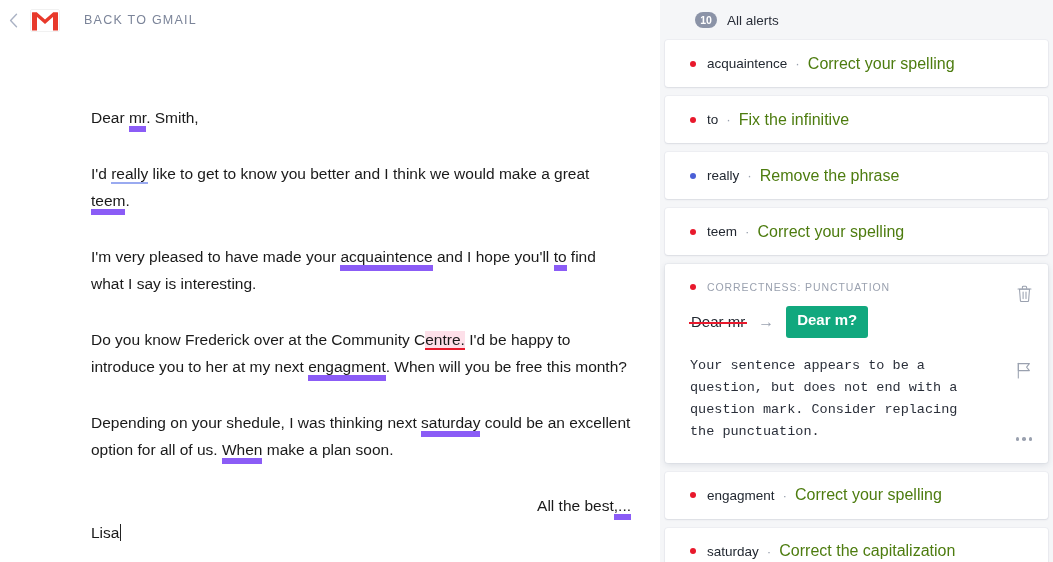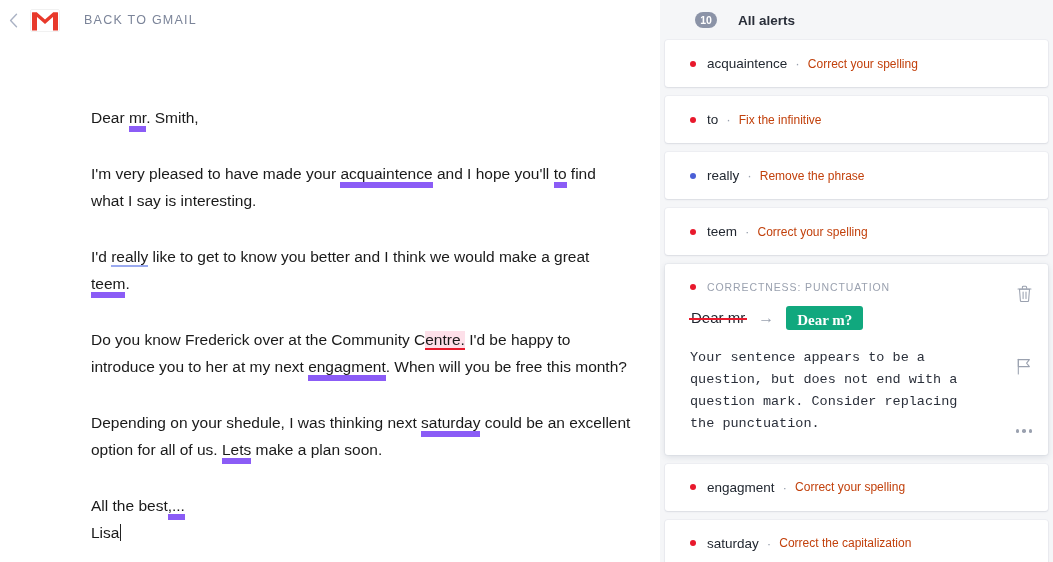--- a/index.html
+++ b/index.html
@@ -71,20 +71,21 @@
     width: 540px;
     font-size: 15.5px;
     line-height: 27px;
     color: #1a1a1a;
   }
   .doc p {
     margin: 0 0 29px 0;
   }
   .doc p.tight {
     margin-bottom: 0;
+    text-align: right;
   }
 
   
   .err {
     border-bottom: 6px solid #8b5cf6;
     padding-bottom: 0px;
   }
   .err-blue {
     border-bottom: 2px solid #9aaaf0;
   }
@@ -109,39 +110,38 @@
     position: relative;
     padding: 0;
     overflow: hidden;
   }
   .alerts-header {
     display: flex;
     align-items: center;
     height: 30px;
     padding: 0 0 0 35px;
     margin-top: 5px;
-    gap: 11px;
   }
   .alerts-badge {
     background: #8b93a7;
     color: #ffffff;
     font-size: 10.5px;
     font-weight: bold;
     border-radius: 9px;
     min-width: 22px;
     height: 16px;
     line-height: 16px;
     text-align: center;
     padding: 0 3px;
     box-sizing: border-box;
   }
   .alerts-title {
     margin-left: 10px;
     font-size: 13.5px;
-    font-weight: bold;
+    font-weight: normal;
     color: #2a2f3a;
   }
 
   .card-list {
     margin-top: 5px;
     padding: 0 5px 0 5px;
   }
 
   .alert-card {
     background: #ffffff;
@@ -167,22 +167,22 @@
   .alert-word {
     font-size: 13.5px;
     color: #222831;
   }
   .alert-sep {
     font-size: 13.5px;
     color: #9aa1af;
     margin: 0 8px;
   }
   .alert-action {
-    font-size: 12px;
-    color: #c2410c;
+    font-size: 16px;
+    color: #4d7c0f;
   }
 
   
   .alert-card-expanded {
     background: #ffffff;
     border-radius: 3px;
     box-shadow: 0 2px 6px rgba(50,60,90,0.13), 0 0 0 1px rgba(60,70,100,0.04);
     margin-bottom: 9px;
     padding: 17px 0 20px 25px;
     position: relative;
@@ -227,25 +227,25 @@
     font-size: 16px;
     margin: 0 12px;
     line-height: 1;
   }
   .exp-new {
     background: #11a87e;
     color: #ffffff;
     font-size: 15px;
     font-weight: bold;
     border-radius: 3px;
-    padding: 6px 11px 1px 11px;
+    padding: 6px 11px 9px 11px;
     cursor: pointer;
     line-height: 1.1;
     border: none;
-    font-family: Liberation Serif, serif;
+    font-family: Liberation Sans, sans-serif;
   }
   .exp-desc {
     margin-top: 17px;
     font-size: 13.5px;
     line-height: 22px;
     color: #2a2f3a;
     max-width: 272px;
     font-family: Liberation Mono, monospace;
   }
   .exp-icons {
@@ -299,24 +299,24 @@
           <path d="M23 21.5 L23 3.5 L28 3.5 L28 21.5 Z" fill="#e8392b"></path>
           <path d="M2 3.5 L7 3.5 L15 10.5 L23 3.5 L28 3.5 L15 15 Z" fill="#e8392b"></path>
         </svg>
       </div>
 
       <div class="back-label">BACK TO GMAIL</div>
     </div>
 
     <div class="doc">
         <p><span>Dear </span><span class="err">mr</span><span>. Smith,</span></p>
+        <p><span>I'd </span><span class="err-blue">really</span><span> like to get to know you better and I think we would make a great </span><span class="err">teem</span><span>.</span></p>
         <p><span>I'm very pleased to have made your </span><span class="err">acquaintence</span><span> and I hope you'll </span><span class="err">to</span><span> find what I say is interesting.</span></p>
-        <p><span>I'd </span><span class="err-blue">really</span><span> like to get to know you better and I think we would make a great </span><span class="err">teem</span><span>.</span></p>
         <p><span>Do you know Frederick over at the Community C</span><span class="err-active">entre.</span><span> I'd be happy to introduce you to her at my next </span><span class="err">engagment</span><span>. When will you be free this month?</span></p>
-        <p><span>Depending on your shedule, I was thinking next </span><span class="err">saturday</span><span> could be an excellent option for all of us. </span><span class="err">Lets</span><span> make a plan soon.</span></p>
+        <p><span>Depending on your shedule, I was thinking next </span><span class="err">saturday</span><span> could be an excellent option for all of us. </span><span class="err">When</span><span> make a plan soon.</span></p>
         <p class="tight"><span>All the best</span><span class="err">,...</span></p>
         <p><span>Lisa</span><span class="caret"></span></p>
       </div>
   </div>
 
   <div class="alerts-pane">
 
     <div class="alerts-header">
       <div class="alerts-badge">10</div>
       <div class="alerts-title">All alerts</div>

